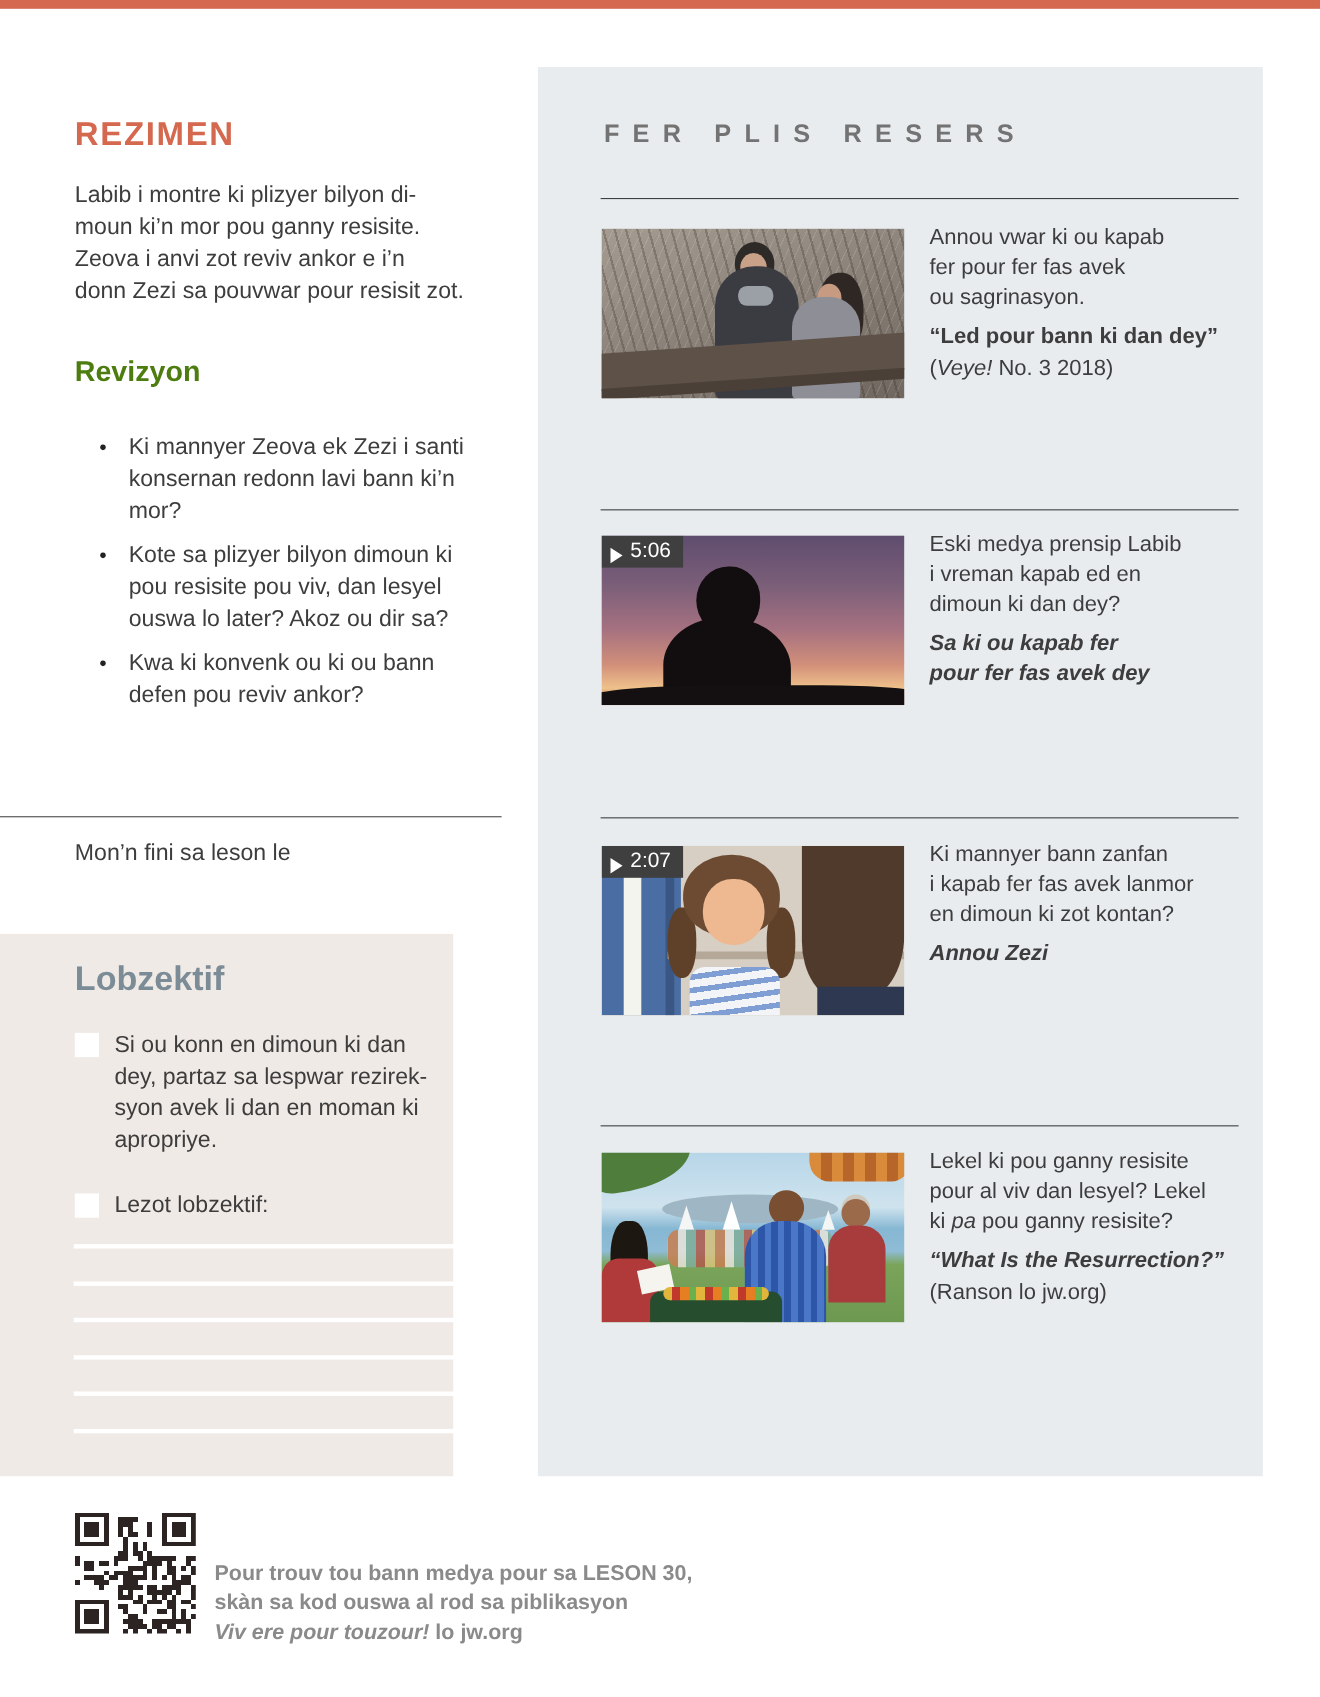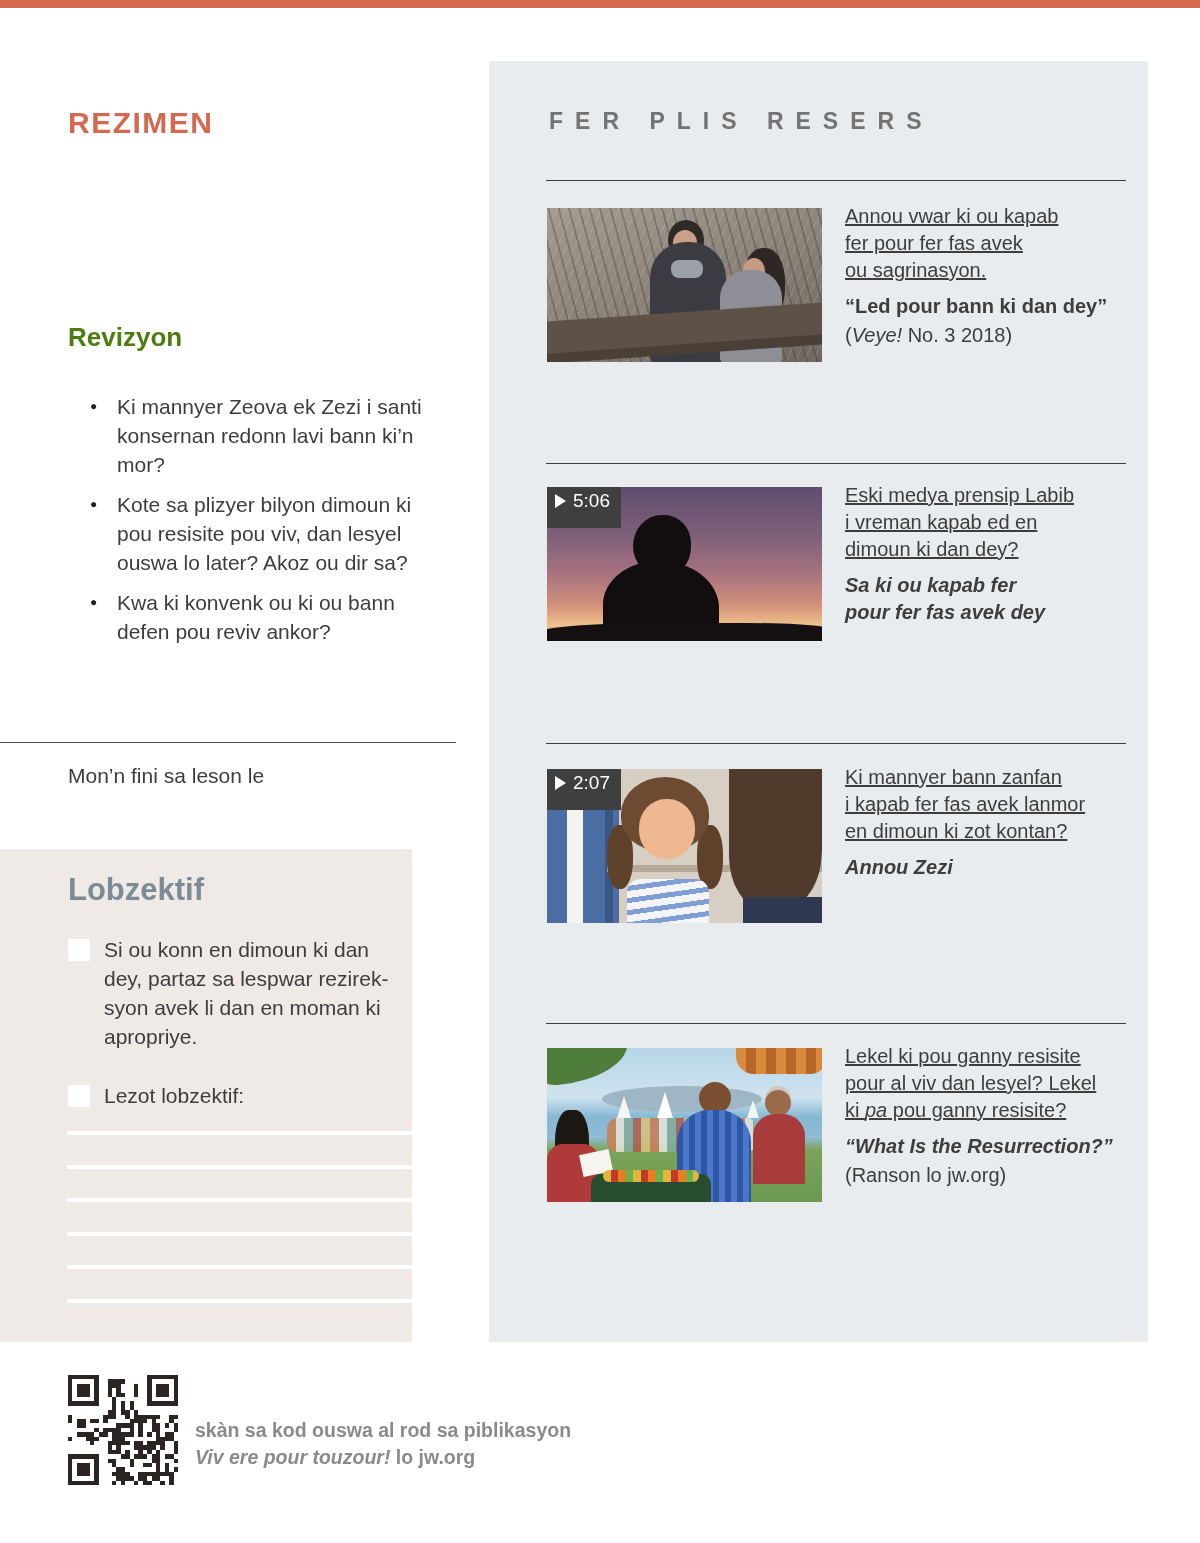--- a/index.html
+++ b/index.html
@@ -32,28 +32,28 @@
   .checkbox{flex:0 0 22px;width:22px;height:22px;background:#ffffff;margin-top:4px;margin-right:14px;}
   .obj-text{font-size:21px;line-height:29px;}
   .write-line{left:67px;width:389px;height:4px;background:#ffffff;}
 
   
   .panel{left:489px;top:61px;width:659px;height:1281px;background:#e8ecef;}
   .panel-title{left:60px;top:47px;font-size:23px;font-weight:700;letter-spacing:12px;color:#737373;}
   .sec-rule{left:57px;width:580px;height:0;border-top:1.5px solid #3f3f3f;}
   .thumb{left:58px;width:275px;height:154px;overflow:hidden;background:#888;}
   .sectext{left:356px;width:300px;}
-  .q{font-size:20px;line-height:27px;color:#3d3d3d;margin:0 0 9px 0;text-decoration:underline;}
+  .q{font-size:20px;line-height:27px;color:#3d3d3d;margin:0 0 9px 0;}
   .ref{font-size:20px;line-height:27px;font-weight:700;white-space:pre-line;margin:0;}
   .ref.bi{font-style:italic;}
   .ref2{font-size:20px;line-height:27px;margin:2px 0 0 0;white-space:nowrap;}
 
   
-  .badge{position:absolute;left:0;top:0;display:inline-flex;align-items:center;background:#3f3f3f;
-         color:#fff;font-size:19px;padding:3px 11px 16px 8px;z-index:5;}
+  .badge{position:absolute;left:0;top:0;display:inline-flex;align-items:flex-end;background:#3f3f3f;
+         color:#fff;font-size:19px;padding:3px 11px 4px 8px;z-index:5;}
   .play-icon{width:0;height:0;border-left:11px solid #ffffff;border-top:7px solid transparent;
              border-bottom:7px solid transparent;margin-right:7px;}
 
   
   .t1{background:linear-gradient(160deg,#a49b91 0%,#8d847b 45%,#6f675f 100%);}
   .t1 .branches{position:absolute;inset:0;
      background:repeating-linear-gradient(75deg,rgba(55,45,38,.28) 0 2px,transparent 2px 10px),
                 repeating-linear-gradient(-65deg,rgba(255,255,255,.12) 0 1px,transparent 1px 8px);}
   .t1 .railing{position:absolute;left:-12px;top:104px;width:300px;height:34px;background:#5d5148;transform:rotate(-4deg);}
   .t1 .rail2{position:absolute;left:-12px;top:136px;width:300px;height:10px;background:#4a4038;transform:rotate(-4deg);}
@@ -112,20 +112,24 @@
   .footer-text{left:195px;top:1417px;font-size:19.5px;line-height:27px;color:#8a8a8a;font-weight:600;}
 </style>
 </head>
 <body>
 
 <div class="page">
 
   <div class="abs topbar"></div>
 
   <div class="abs rezimen-title">REZIMEN</div>
+  <div class="abs lead-para pre">Labib i montre ki plizyer bilyon di-
+moun ki’n mor pou ganny resisite.
+Zeova i anvi zot reviv ankor e i’n
+donn Zezi sa pouvwar pour resisit zot.</div>
 
   <div class="abs revizyon-title">Revizyon</div>
   <ul class="abs bullet-list">
     <li>
       <span class="bullet-dot">●</span>
       <span class="bullet-text pre">Ki mannyer Zeova ek Zezi i santi
 konsernan redonn lavi bann ki’n
 mor?</span>
     </li>
     <li>
@@ -452,17 +456,18 @@
         <rect x="10" y="24" width="1" height="1" fill="#2b2422"></rect>
         <rect x="12" y="24" width="1" height="1" fill="#2b2422"></rect>
         <rect x="15" y="24" width="1" height="1" fill="#2b2422"></rect>
         <rect x="17" y="24" width="1" height="1" fill="#2b2422"></rect>
         <rect x="18" y="24" width="1" height="1" fill="#2b2422"></rect>
         <rect x="21" y="24" width="1" height="1" fill="#2b2422"></rect>
         <rect x="23" y="24" width="1" height="1" fill="#2b2422"></rect>
       </svg>
   </div>
   <div class="abs footer-text">
+    <div>Pour trouv tou bann medya pour sa LESON 30,</div>
     <div>skàn sa kod ouswa al rod sa piblikasyon</div>
     <div><span class="it">Viv ere pour touzour!</span><span> lo jw.org</span></div>
   </div>
 
 </div>
 
 </body></html>

